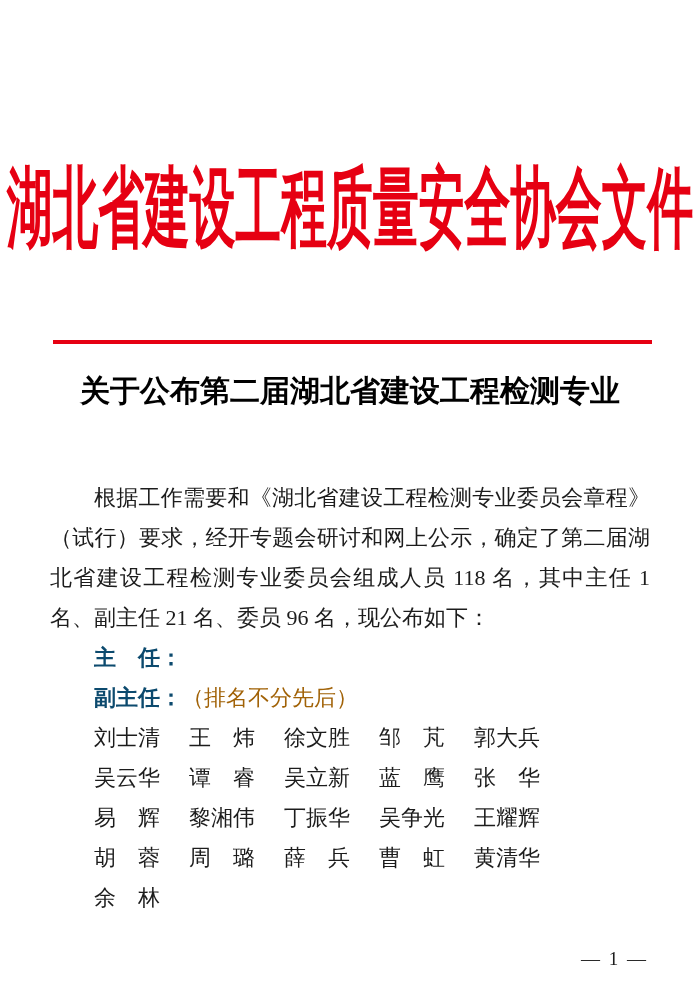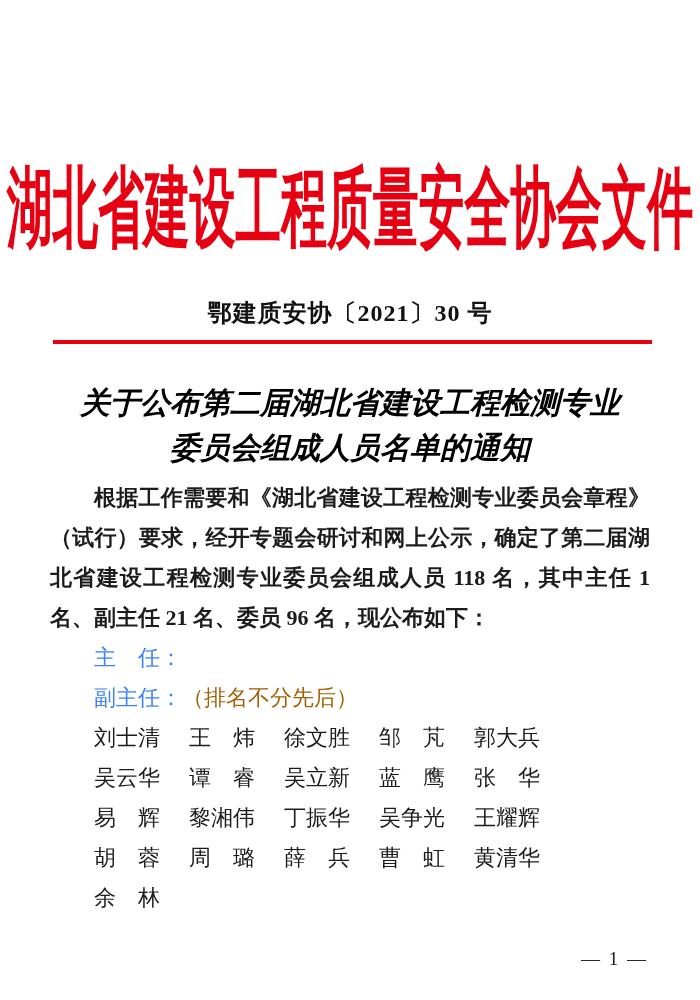--- a/index.html
+++ b/index.html
@@ -50,55 +50,53 @@
     position: absolute;
     top: 340px;
     left: 53px;
     right: 48px;
     height: 4px;
     background: #e60012;
   }
   
   .notice-title {
     position: absolute;
-    top: 380px;
+    top: 368px;
     left: 0;
     width: 700px;
     text-align: center;
     font-size: 30px;
     font-weight: bold;
     line-height: 45px;
     color: #000;
-    font-style: italic;
   }
   
   .content {
     position: absolute;
     top: 478px;
     left: 50px;
     width: 600px;
     font-size: 22px;
     line-height: 40px;
     color: #1c1c1c;
   }
   .intro {
     margin: 0;
     text-align: justify;
     text-indent: 2em;
-    font-weight: bold;
   }
   .role-line {
     padding-left: 44px;
     line-height: 40px;
     white-space: nowrap;
   }
   .role-label {
     font-family: "Liberation Sans", sans-serif;
-    font-weight: normal;
-    color: #3b82f6;
+    font-weight: bold;
+    color: #0c4a6e;
   }
   .role-note {
     font-weight: normal;
     font-family: "Liberation Serif", serif;
     color: #a16207;
   }
   .name-grid {
     margin-left: 44px;
     width: 510px;
     display: flex;
@@ -124,27 +122,25 @@
 </style>
 </head>
 <body>
 
 <div class="page">
 
   <div class="org-title-wrap">
     <div class="org-title">湖北省建设工程质量安全协会文件</div>
   </div>
 
-  <div class="doc-number">鄂建质安协〔2021〕30 号</div>
 
   <div class="red-line"></div>
 
   <div class="notice-title">
     <div>关于公布第二届湖北省建设工程检测专业</div>
-    <div>委员会组成人员名单的通知</div>
   </div>
 
   <div class="content">
     <p class="intro">根据工作需要和《湖北省建设工程检测专业委员会章程》（试行）要求，经开专题会研讨和网上公示，确定了第二届湖北省建设工程检测专业委员会组成人员 118 名，其中主任 1 名、副主任 21 名、委员 96 名，现公布如下：</p>
 
     <div class="role-line">
       <span class="role-label">主　任：</span>
     </div>
 
 

